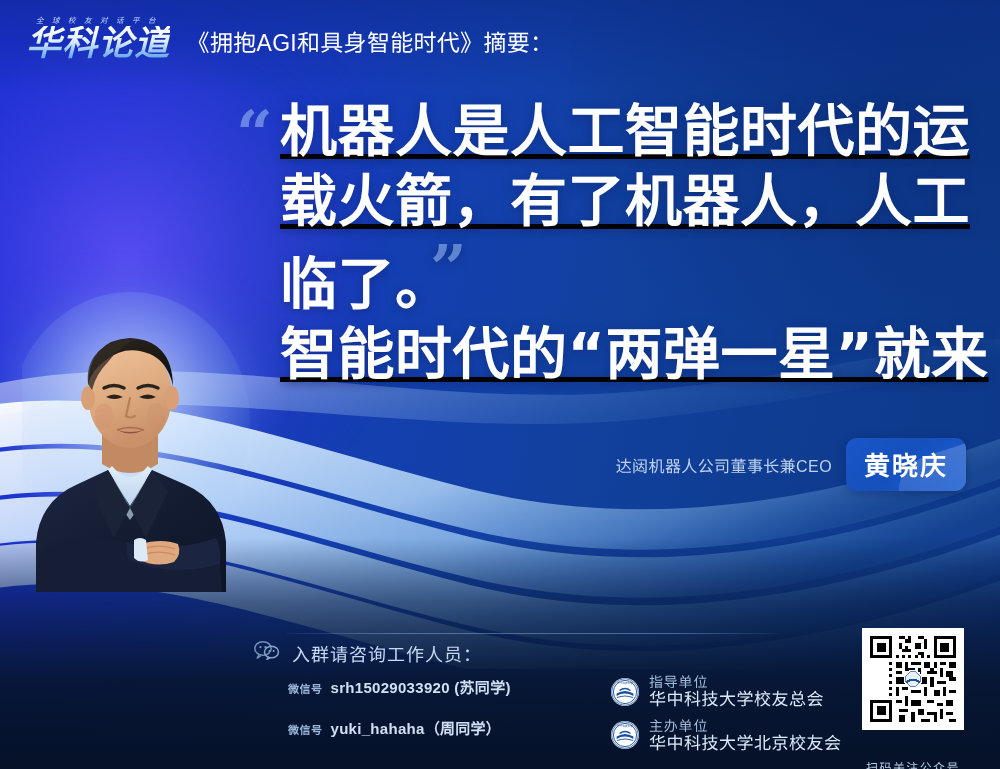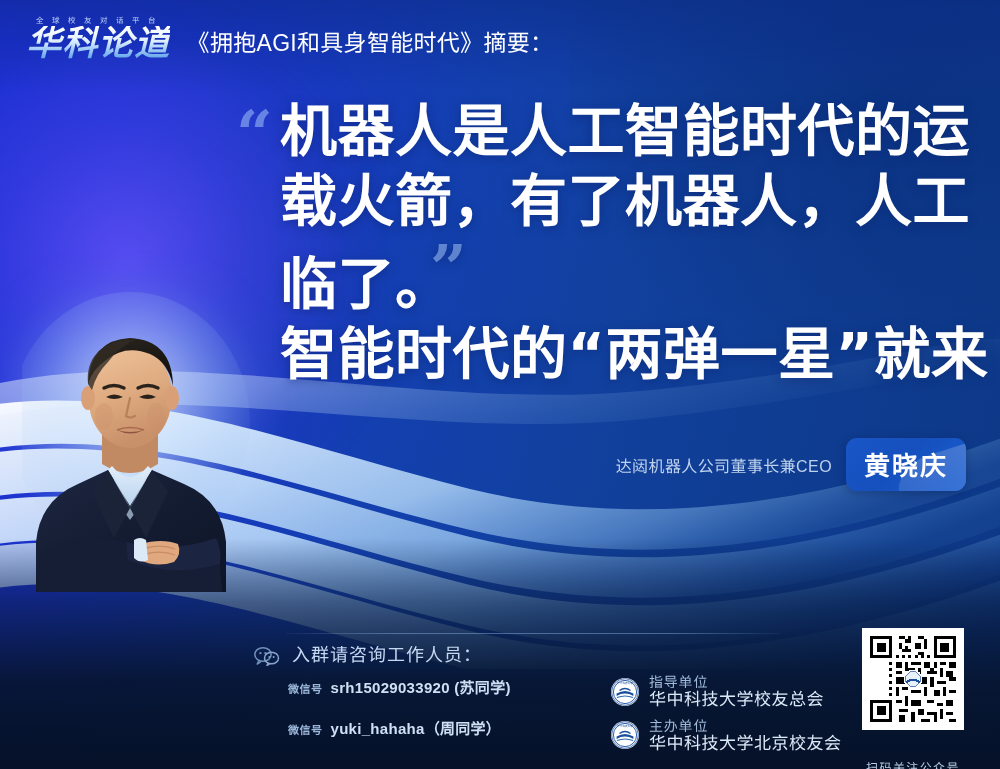--- a/index.html
+++ b/index.html
@@ -120,20 +120,21 @@
     flex-direction: column;
     align-items: center;
   }
   .logo-tagline {
     font-size: 7.5px;
     letter-spacing: 3.2px;
     color: #cfe2ff;
     margin: 0 12px 1px 10px;
     opacity: 0.92;
     white-space: nowrap;
+    font-style: italic;
   }
   .logo-main {
     font-family: "DejaVu Sans", sans-serif;
     font-size: 35px;
     font-weight: bold;
     line-height: 1;
     letter-spacing: 1px;
     background: linear-gradient(to bottom, #ffffff 0%, #dfefff 40%, #79b4f0 78%, #4e8fe0 100%);
     -webkit-background-clip: text;
     background-clip: text;
@@ -165,20 +166,21 @@
     top: 6px;
     font-family: "DejaVu Serif", serif;
     font-size: 64px;
     line-height: 1;
     font-weight: bold;
     color: rgba(160,195,250,0.55);
     user-select: none;
   }
   .quote-lines {
     margin-left: 44px;
+    text-decoration: underline;
   }
   .quote-line {
     font-family: "DejaVu Sans", sans-serif;
     font-size: 57px;
     line-height: 70px;
     font-weight: bold;
     color: #ffffff;
     letter-spacing: 0.5px;
     white-space: nowrap;
     text-shadow: 0 2px 10px rgba(12,36,110,0.55);
@@ -270,21 +272,21 @@
   }
   .footer {
     position: absolute;
     left: 254px;
     top: 640px;
     width: 730px;
     z-index: 30;
   }
   .footer-head {
     display: flex;
-    align-items: flex-end;
+    align-items: flex-start;
     gap: 12px;
     margin-bottom: 8px;
   }
   .wechat-icon { flex: 0 0 auto; }
   .footer-title {
     font-size: 18px;
     color: #c4d8f2;
     letter-spacing: 1px;
     white-space: nowrap;
   }

